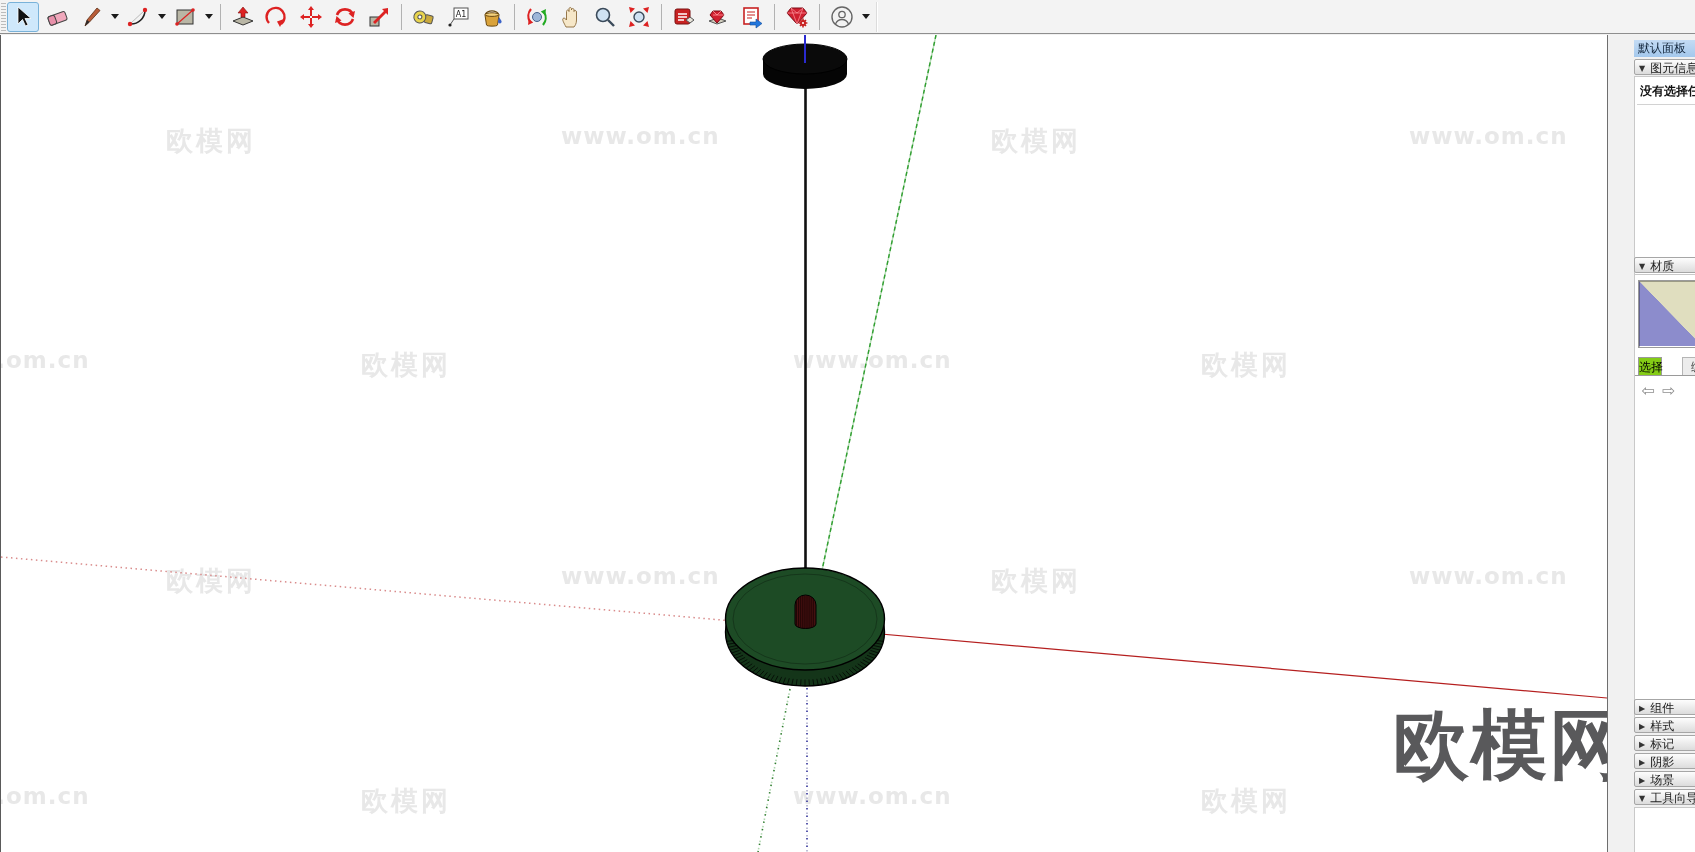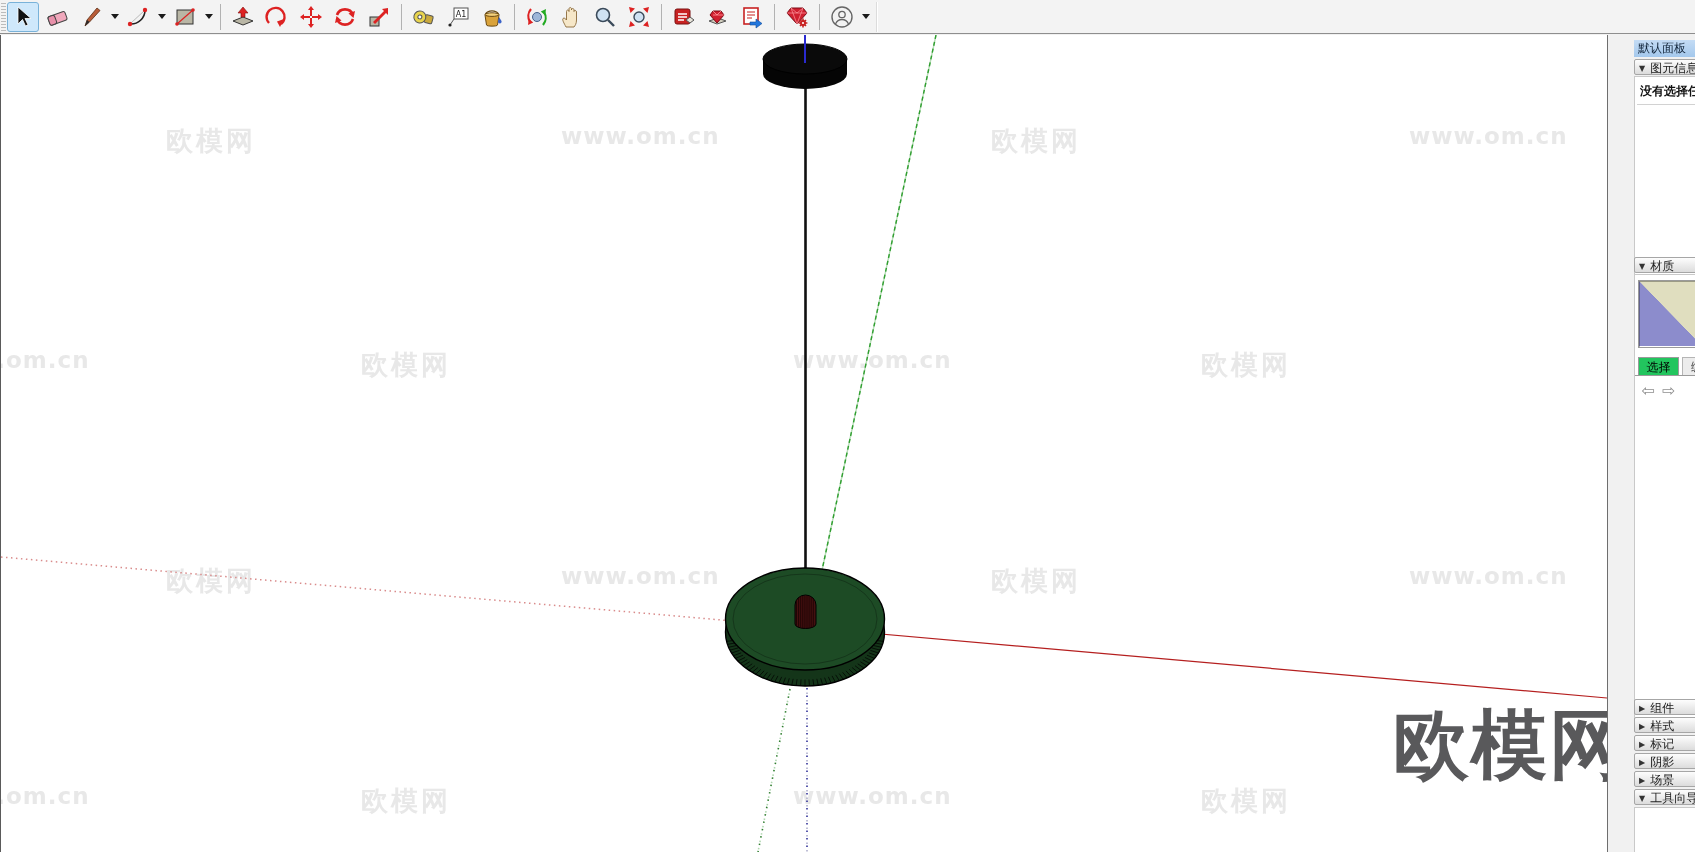--- a/index.html
+++ b/index.html
@@ -49,21 +49,21 @@
   #entity-msg{font-size:12px;font-weight:bold;color:#111;padding:6px 0 0 5px;white-space:nowrap;}
   #entity-sep{position:absolute;left:2px;top:27px;width:150px;border-top:1px solid #d2d2d2;}
   #materials-header{top:218px;}
   #materials-body{top:235px;height:456px;}
   #mat-preview{position:absolute;left:3px;top:5px;width:66px;height:68px;
     border:1px solid #9a9a9a;box-sizing:border-box;
     background:linear-gradient(to top right,#8c8ccc 49.7%,#e0debf 50.3%);
     box-shadow:inset 1px 1px 0 rgba(0,0,0,.3), inset -1px -1px 0 #fff;}
   .mat-tab{position:absolute;top:82px;height:19px;font-size:12px;line-height:19px;text-align:center;
     box-sizing:border-box;white-space:nowrap;}
-  #tab-select{left:3px;width:41px;background:#22c55e;border:1px solid #9a9a9a;border-bottom:none;color:#000;}
+  #tab-select{left:3px;width:24px;background:#84cc16;border:1px solid #9a9a9a;border-bottom:none;color:#000;}
   #tab-edit{left:47px;width:42px;background:#ececec;border:1px solid #b5b5b5;border-bottom:none;color:#333;}
   #tab-strip{position:absolute;left:0;top:100px;width:160px;border-top:1px solid #9a9a9a;}
   .nav-arrow{position:absolute;top:107px;width:18px;height:18px;font-size:16px;line-height:18px;
     color:#8f8f8f;text-align:center;}
   #nav-back{left:4px;}
   #nav-fwd{left:25px;}
   .collapsed-h{cursor:default;}
   #instructor-body{top:768px;height:49px;}
 </style>
 </head>

